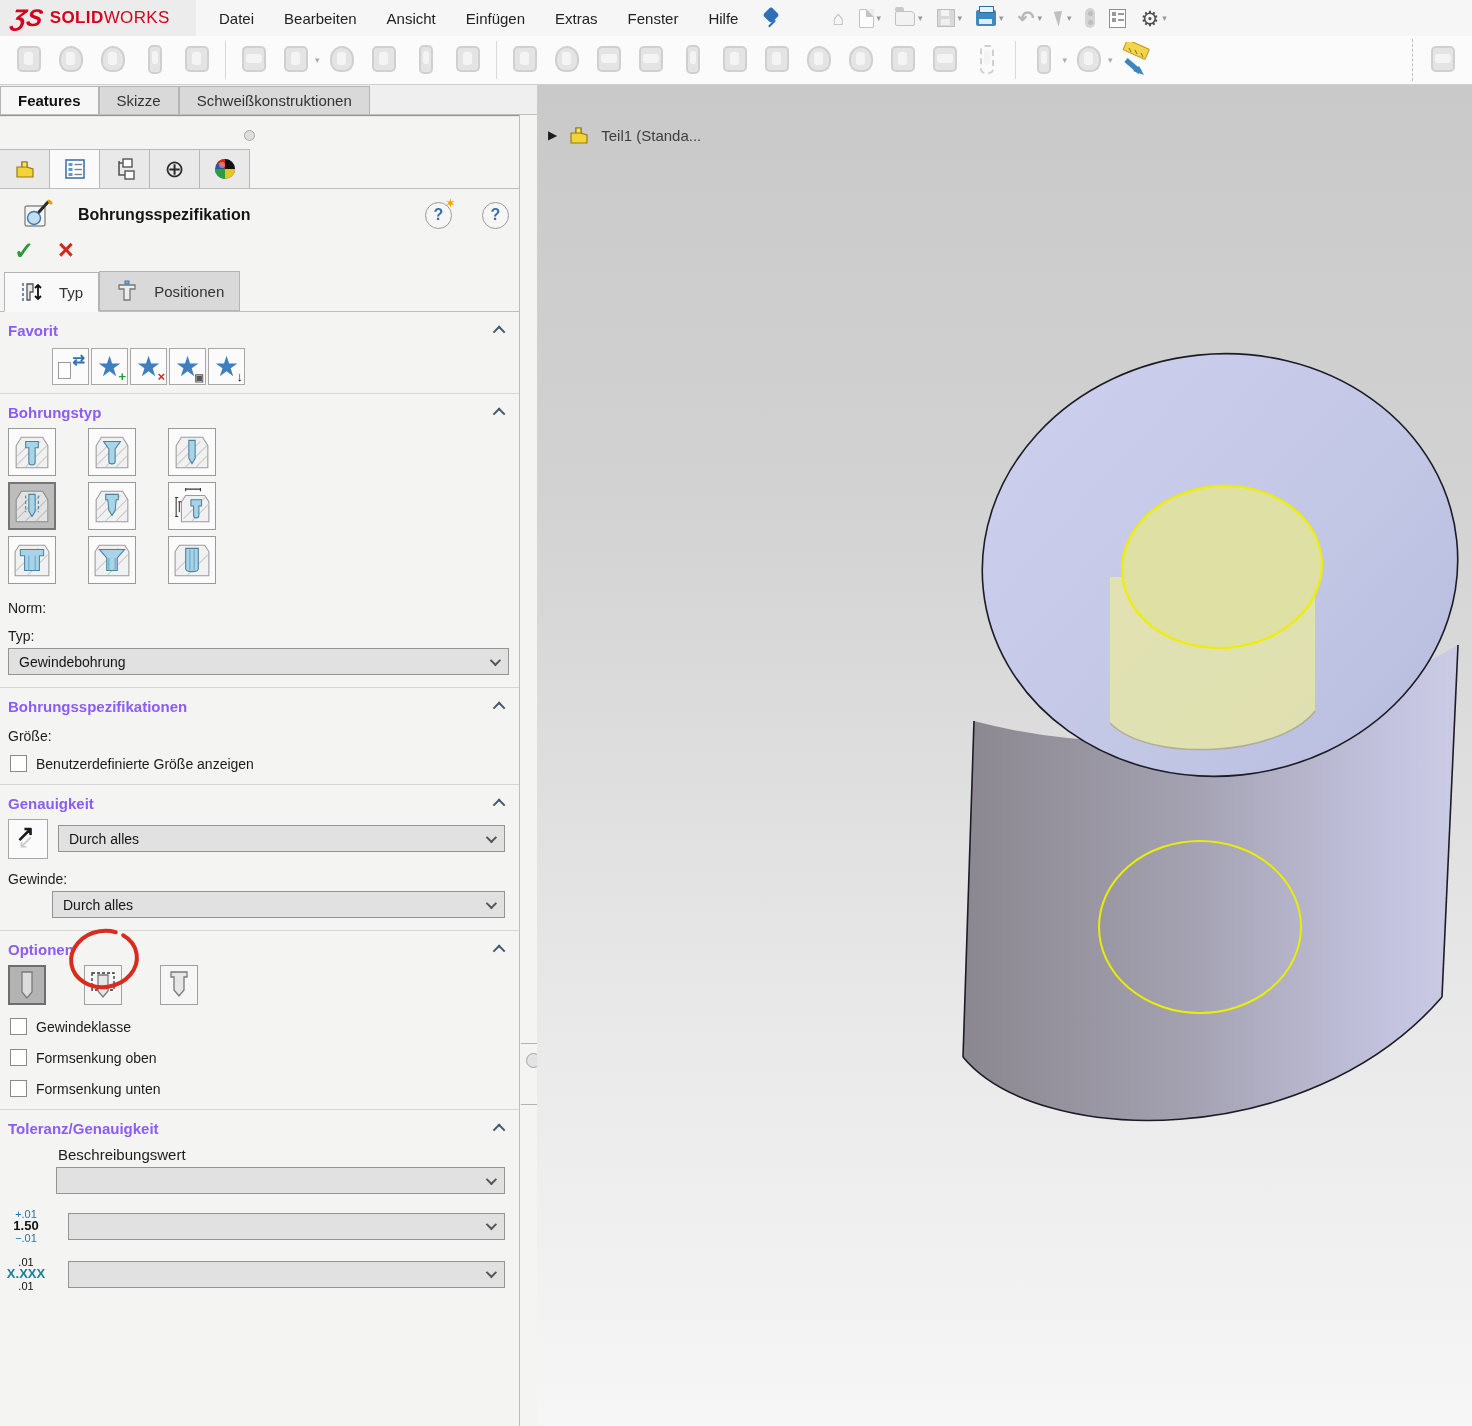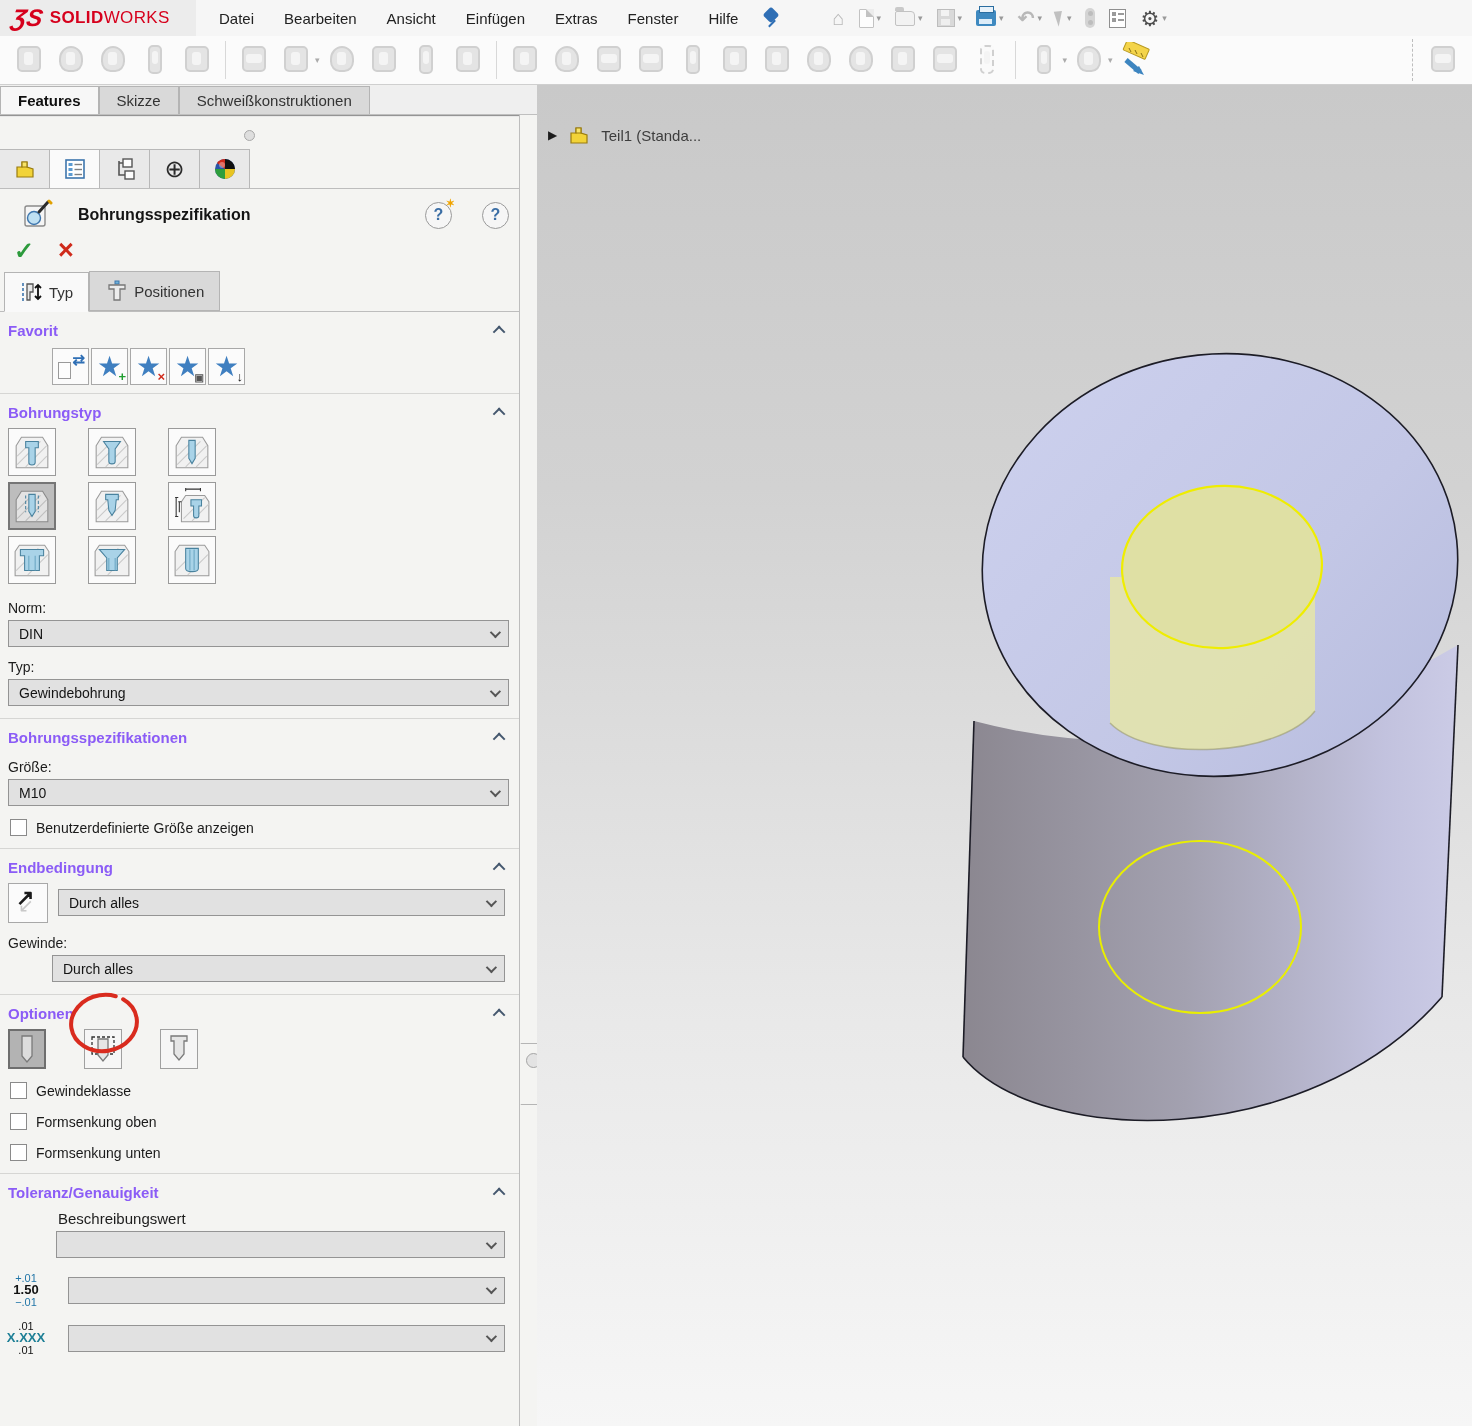--- a/index.html
+++ b/index.html
@@ -77,21 +77,21 @@
 
   .pm-header { display:flex; align-items:center; gap:24px; padding:10px 10px 4px 22px; }
   .pm-title { font-weight:bold; font-size:16px; color:#141414; flex:1; }
   .help-btn { width:27px; height:27px; border-radius:50%; border:1.5px solid #9a9a9a; background:#f6f6f6; color:#3b6ea5; font-weight:bold; font-size:16px; display:flex; align-items:center; justify-content:center; position:relative; margin-left:6px; }
   .help-new::after { content:"✶"; position:absolute; right:-4px; top:-6px; color:#f0a400; font-size:11px; }
   .okcancel { display:flex; gap:24px; padding:2px 14px 8px; align-items:center; }
   .ok-check { color:#2c9a3c; font-size:24px; font-weight:bold; line-height:1; }
   .cancel-x { color:#cf2a1b; font-size:27px; font-weight:bold; line-height:1; }
 
   .pm-tabs { display:flex; align-items:flex-end; padding-left:4px; border-bottom:1px solid #bdbdbd; height:40px; }
-  .pm-tab { display:flex; align-items:center; gap:5px; padding:7px 15px; font-size:15px; color:#333; }
+  .pm-tab { display:flex; align-items:center; gap:15px; padding:7px 15px; font-size:15px; color:#333; }
   .pm-tab.active { background:#f9f9f9; border:1px solid #b4b4b4; border-bottom:1px solid #f9f9f9; margin-bottom:-1px; font-weight:400; }
   .pm-tab.inactive { background:#d9d9d9; border:1px solid #b4b4b4; margin-bottom:0; }
 
   .sec { border-bottom:1px solid #d6d6d4; position:relative; }
   .sec-h { display:flex; align-items:center; padding:10px 14px 5px 8px; }
   .sec-title { font-weight:bold; font-size:15px; color:#8b5cf6; flex:1; }
   .chev-up { width:9px; height:9px; border-left:2.5px solid #44576e; border-top:2.5px solid #44576e; transform:rotate(45deg) translateY(2px); }
   .chev-dn { width:8px; height:8px; border-right:2px solid #555; border-bottom:2px solid #555; transform:rotate(45deg) translateY(-2px); }
   .dd { height:27px; background:#e1e1e1; border:1px solid #949494; display:flex; align-items:center; justify-content:space-between; padding:0 10px; font-size:14px; color:#141414; }
   .label { font-size:14px; color:#1c1c1c; padding:8px 8px 4px; }
@@ -473,50 +473,42 @@
                 <line x1="3" y1="28" x2="24" y2="7"></line>
                 <line x1="14" y1="32" x2="33" y2="13"></line>
               </g>
               <path d="M12,7 h12 v19 c0,4 -12,4 -12,0 z" fill="#a9d3e8" stroke="#49829e"></path>
               <line x1="16" y1="8" x2="16" y2="28" stroke="#6aa6c2"></line>
               <line x1="20" y1="8" x2="20" y2="28" stroke="#6aa6c2"></line>
             </svg>
       </div>
     </div>
     <div class="label">Norm:</div>
-    <div class="dd" style="margin:0 10px 4px 8px;">
-      <span>DIN</span>
-      <span class="chev-dn"></span>
-    </div>
     <div class="label">Typ:</div>
     <div class="dd" style="margin:0 10px 12px 8px;">
       <span>Gewindebohrung</span>
       <span class="chev-dn"></span>
     </div>
   </div>
 
   <div class="sec">
     <div class="sec-h">
       <span class="sec-title">Bohrungsspezifikationen</span>
       <span class="chev-up"></span>
     </div>
     <div class="label">Größe:</div>
-    <div class="dd full-dd">
-      <span>M10</span>
-      <span class="chev-dn"></span>
-    </div>
     <div class="cb" style="padding-bottom:12px;">
       <span class="cb-box"></span>
       <span>Benutzerdefinierte Größe anzeigen</span>
     </div>
   </div>
 
   <div class="sec">
     <div class="sec-h">
-      <span class="sec-title">Endbedingung</span>
+      <span class="sec-title">Genauigkeit</span>
       <span class="chev-up"></span>
     </div>
     <div class="end-row">
       <div class="dir-btn">
         <span class="dir-sw">↙</span>
             <span class="dir-ne">↗</span>
       </div>
       <div class="dd" style="flex:1; margin-top:6px;">
         <span>Durch alles</span>
         <span class="chev-dn"></span>

